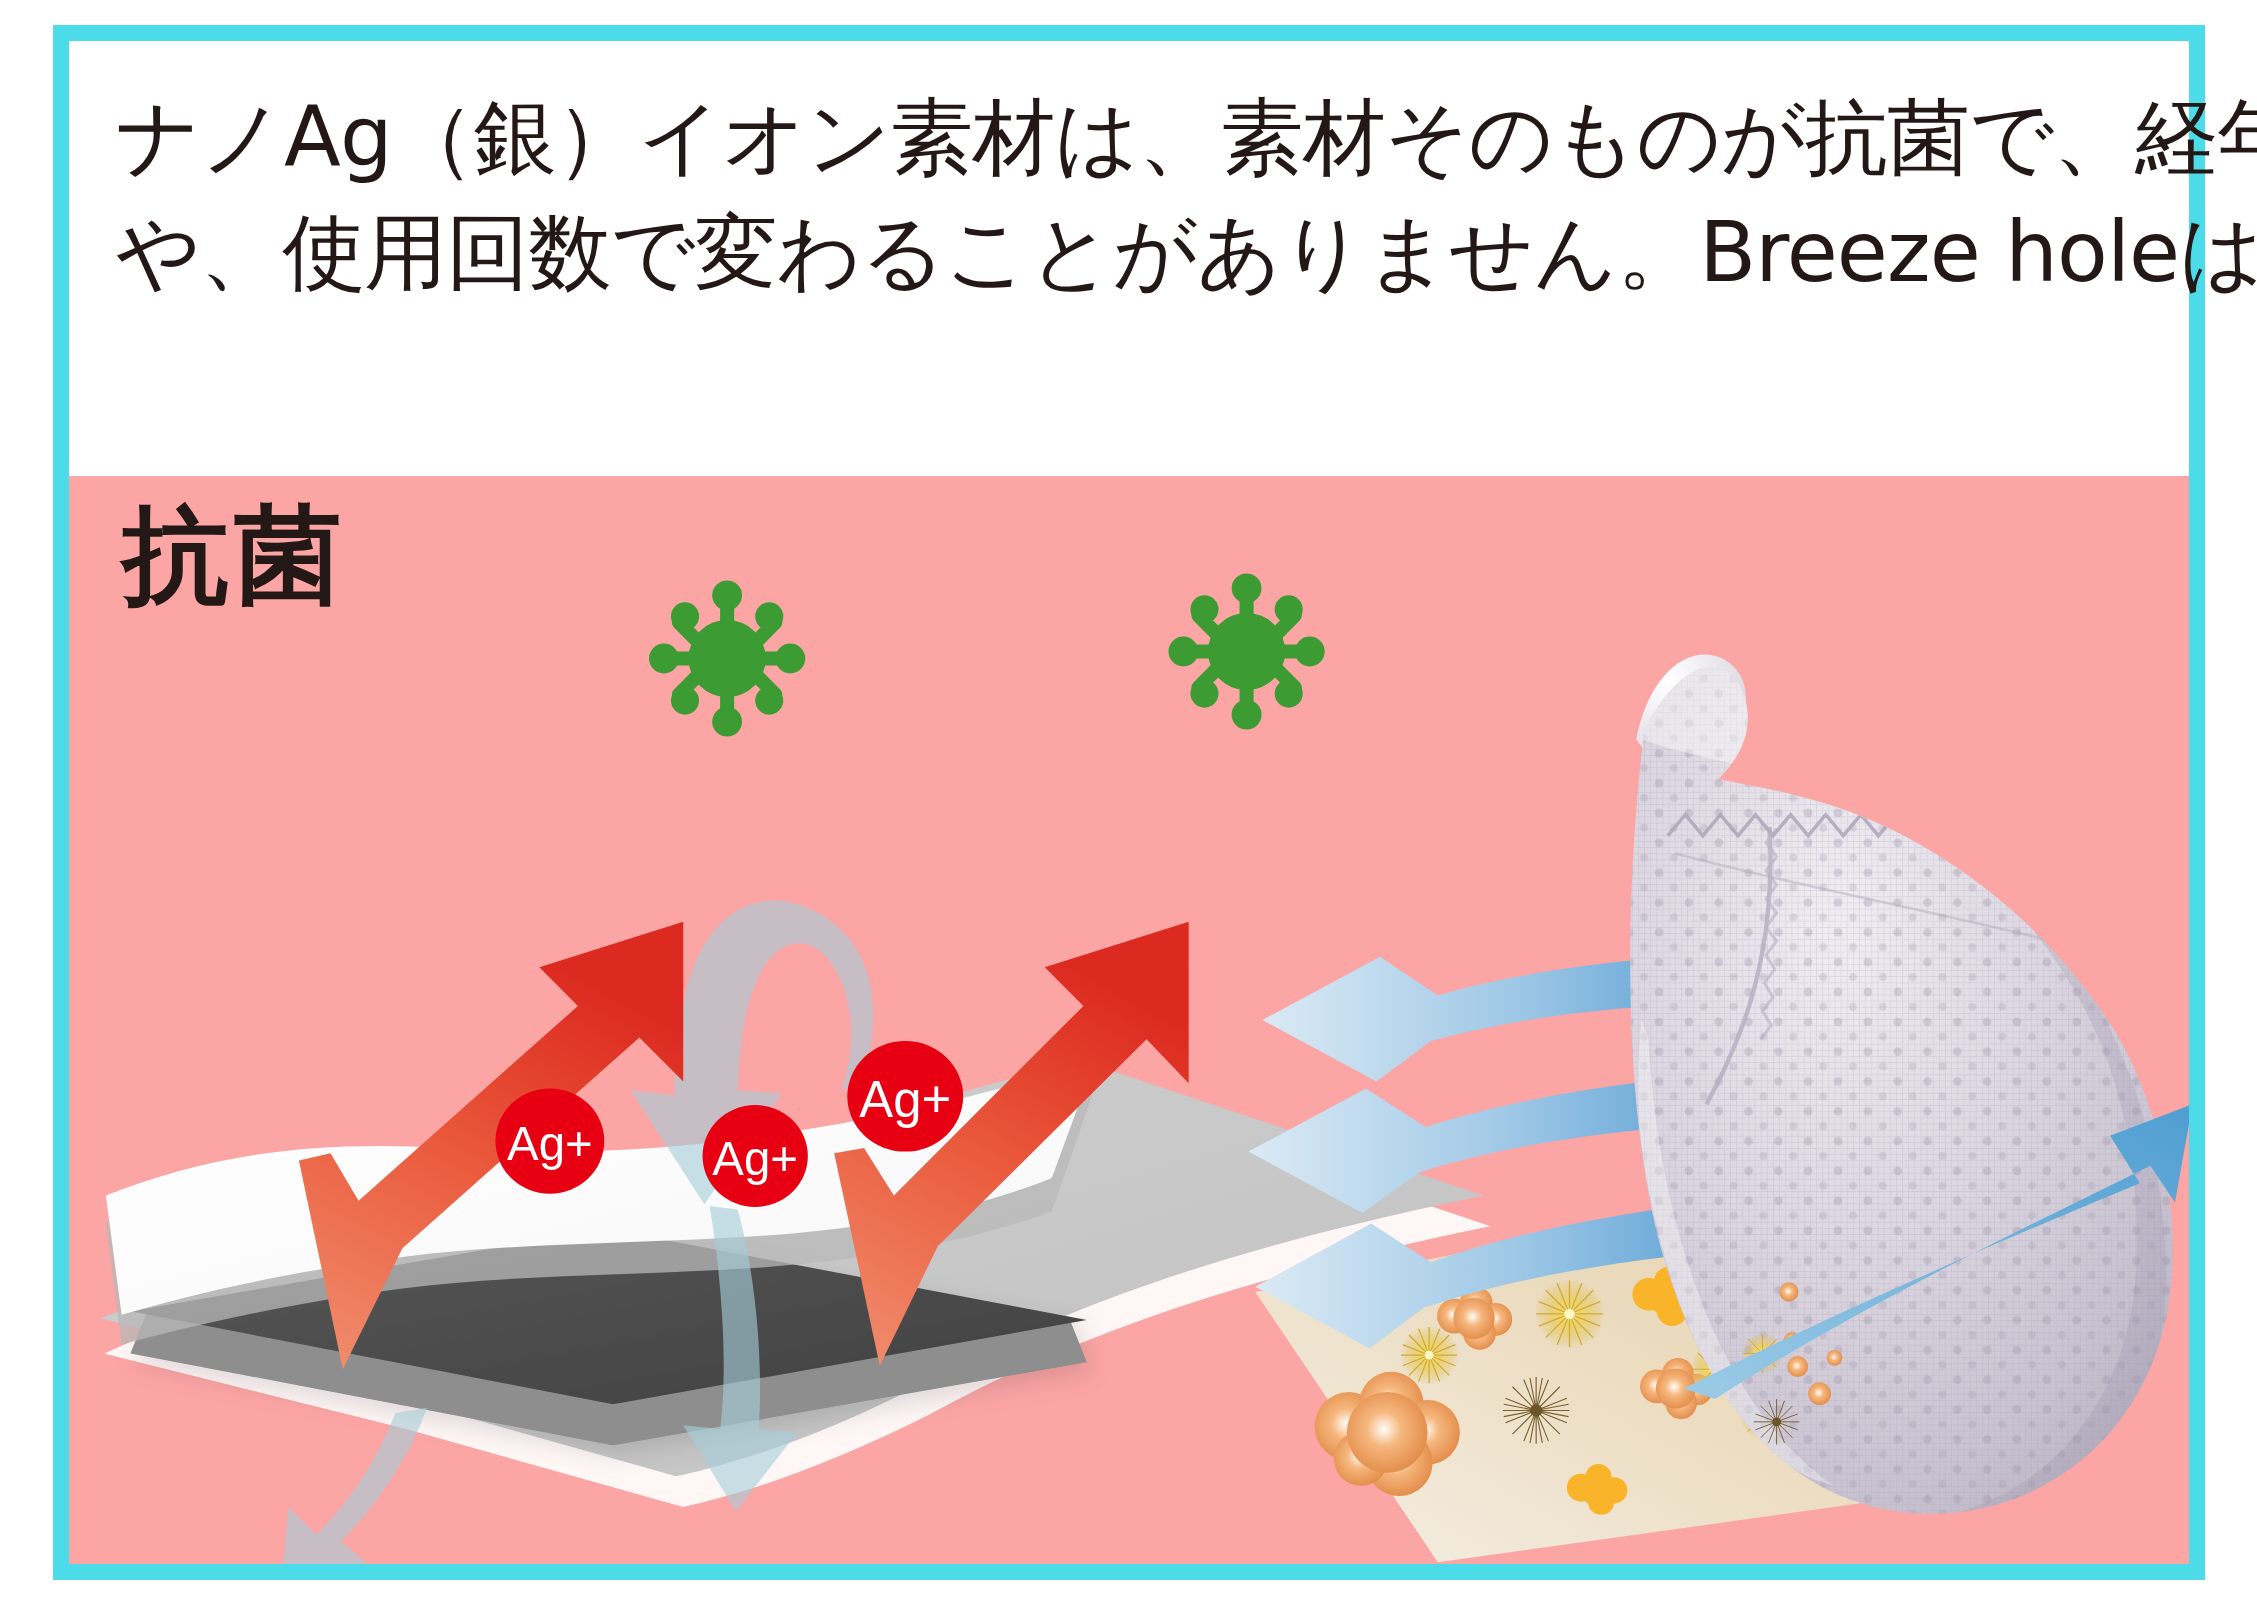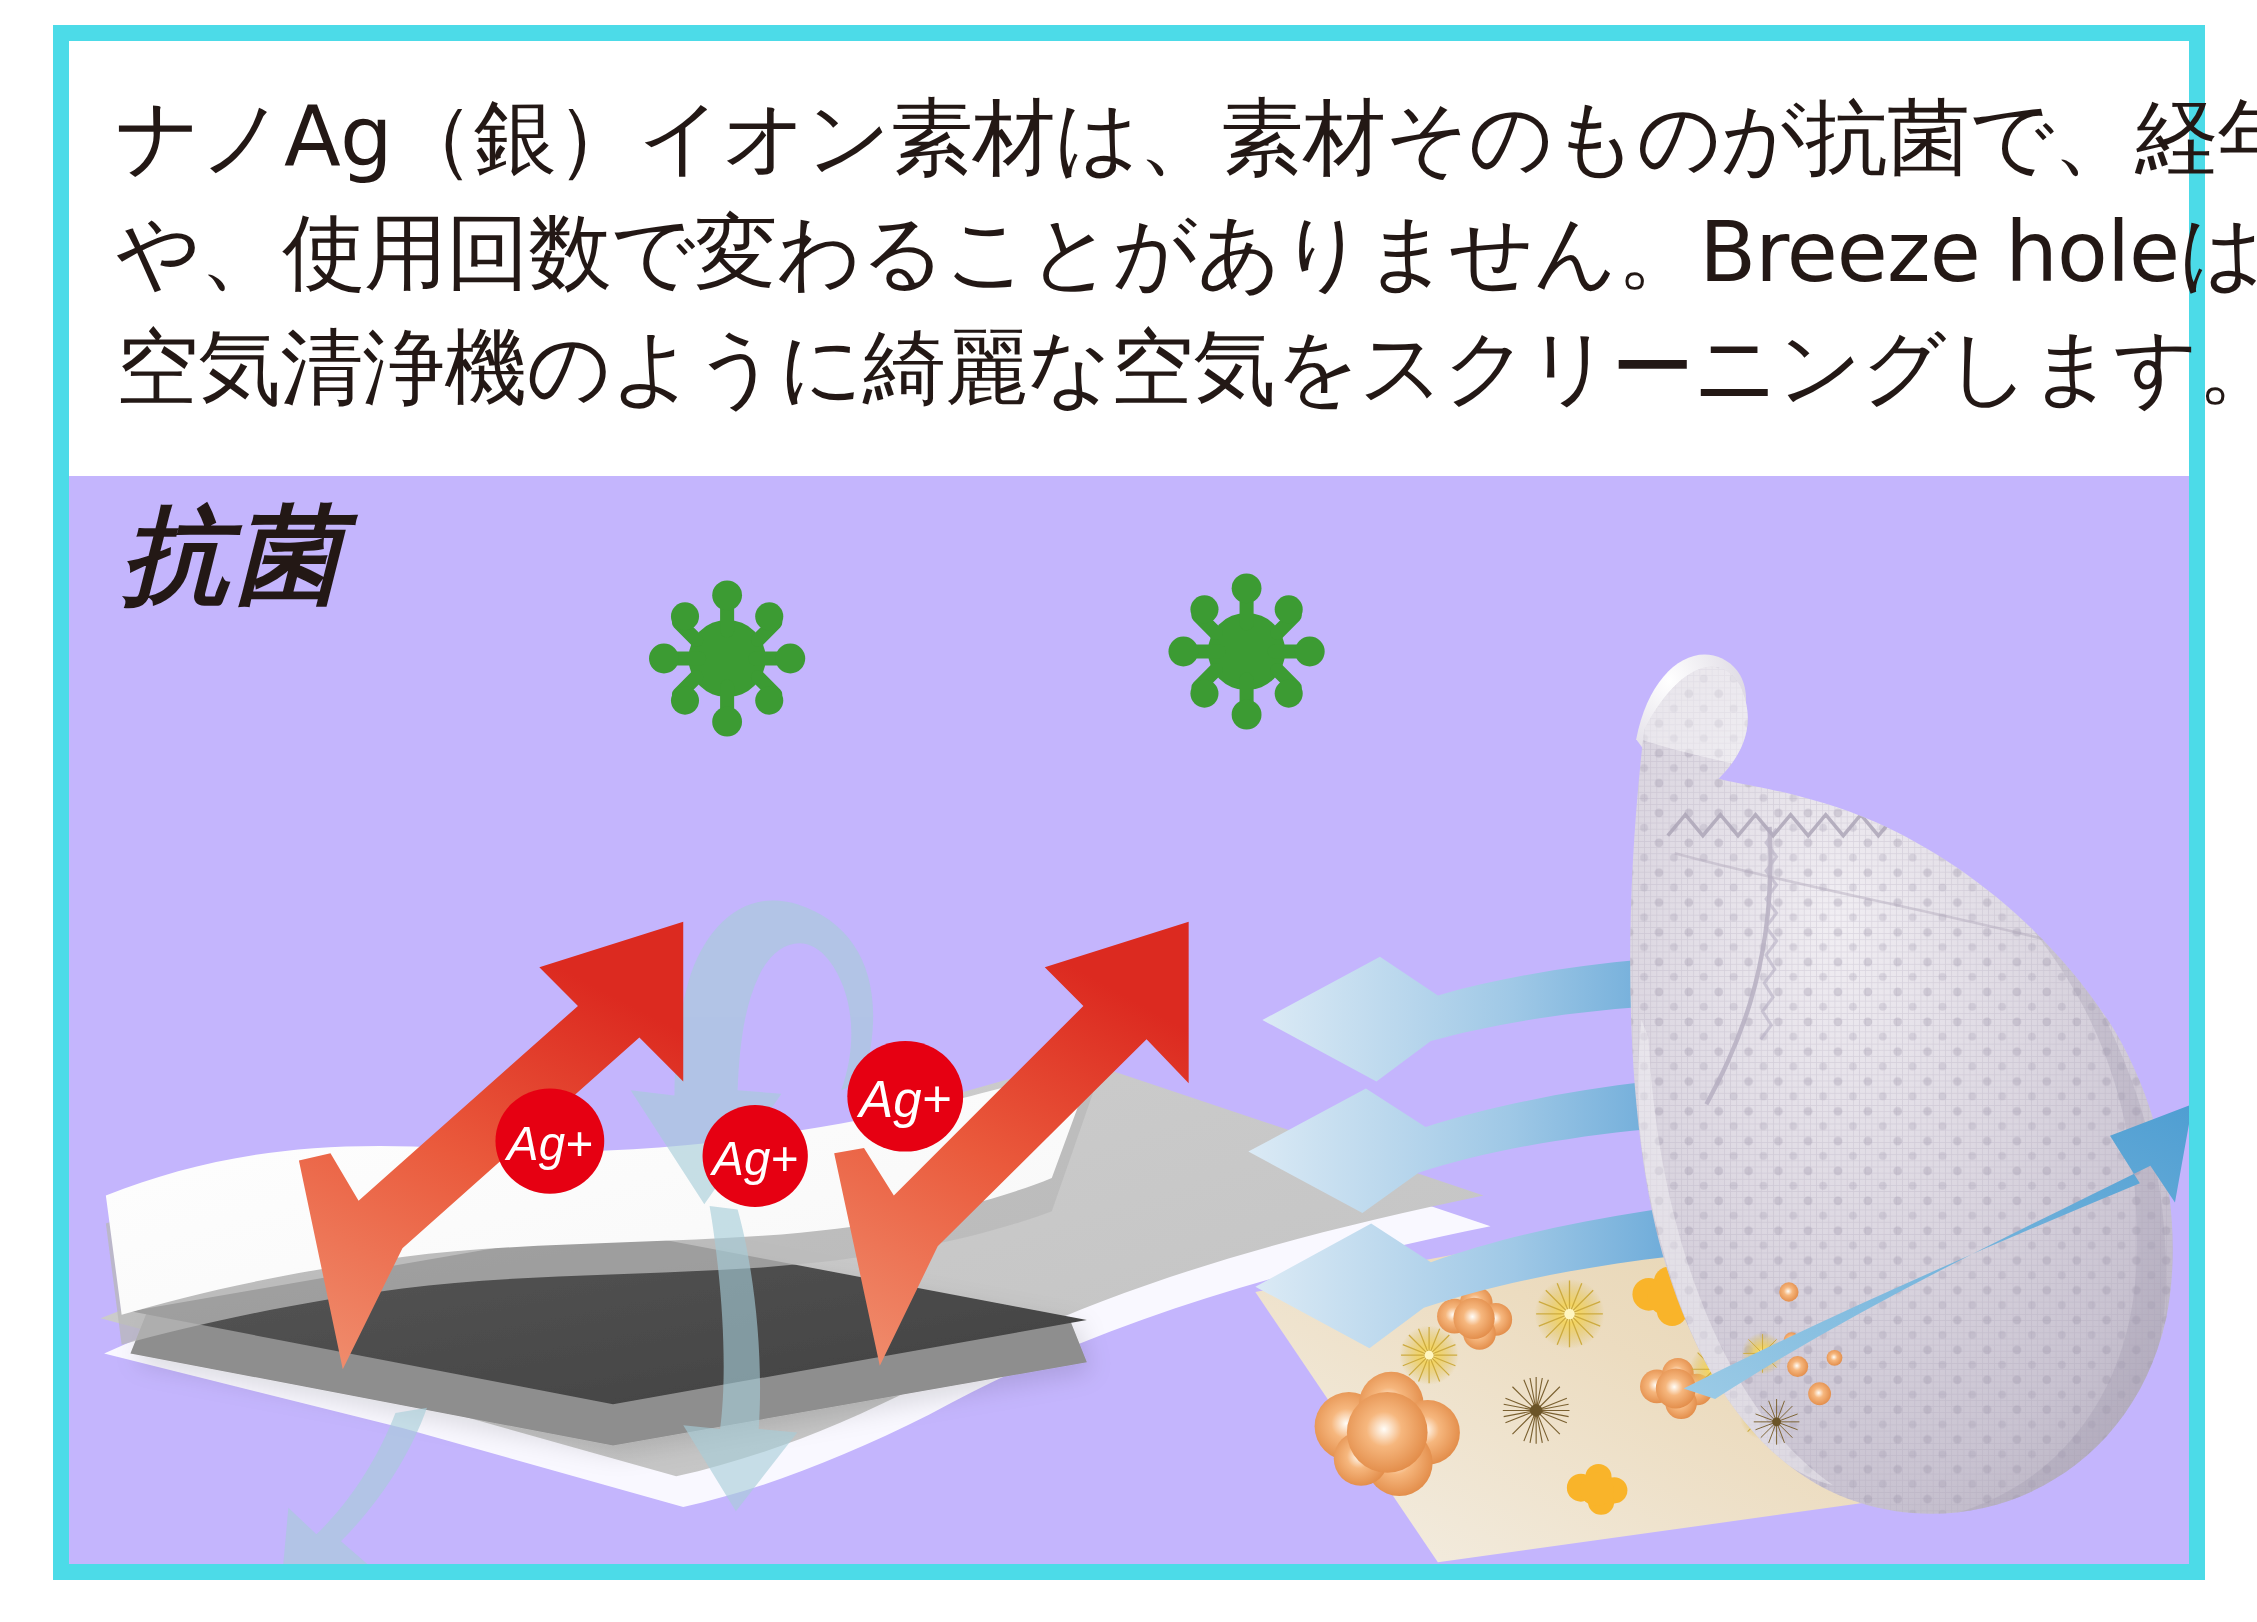--- a/index.html
+++ b/index.html
@@ -24,21 +24,21 @@
     color:#231815;
     font-size:83px;
     line-height:115px;
     letter-spacing:-0.9px;
     white-space:pre;
     font-weight:400;
   }
 
   
   .illus{
-    position:absolute;left:0;top:435px;right:0;bottom:0;background:#c4b5fd;overflow:hidden;font-style:italic;
+    position:absolute;left:0;top:435px;right:0;bottom:0;background:#fca5a5;overflow:hidden;
   }
   .illus-svg{position:absolute;left:0;top:0;width:100%;height:100%;display:block;}
 
   
   .kokin{
     position:absolute;left:53px;top:26px;
     font-family:"DejaVu Sans","Liberation Sans",sans-serif;
     font-size:107px;line-height:107px;color:#231815;font-weight:700;
     letter-spacing:5.3px;
   }
@@ -51,21 +51,20 @@
 </head>
 <body>
 
 <div id="root">
 
   <div class="frame">
 
     <div class="text-band">
       <div class="headline">ナノAg（銀）イオン素材は、素材そのものが抗菌で、経年</div>
       <div class="headline">や、使用回数で変わることがありません。Breeze holeは、</div>
-      <div class="headline">空気清浄機のように綺麗な空気をスクリーニングします。</div>
     </div>
 
     <div class="illus">
 
       <div class="kokin">抗菌</div>
 
       <svg class="illus-svg" viewBox="0 0 2416 1240" preserveAspectRatio="none">
         <defs>
           <linearGradient id="gRed" x1="0" y1="1" x2="0.45" y2="0">
             <stop offset="0" stop-color="#f09070"></stop>

